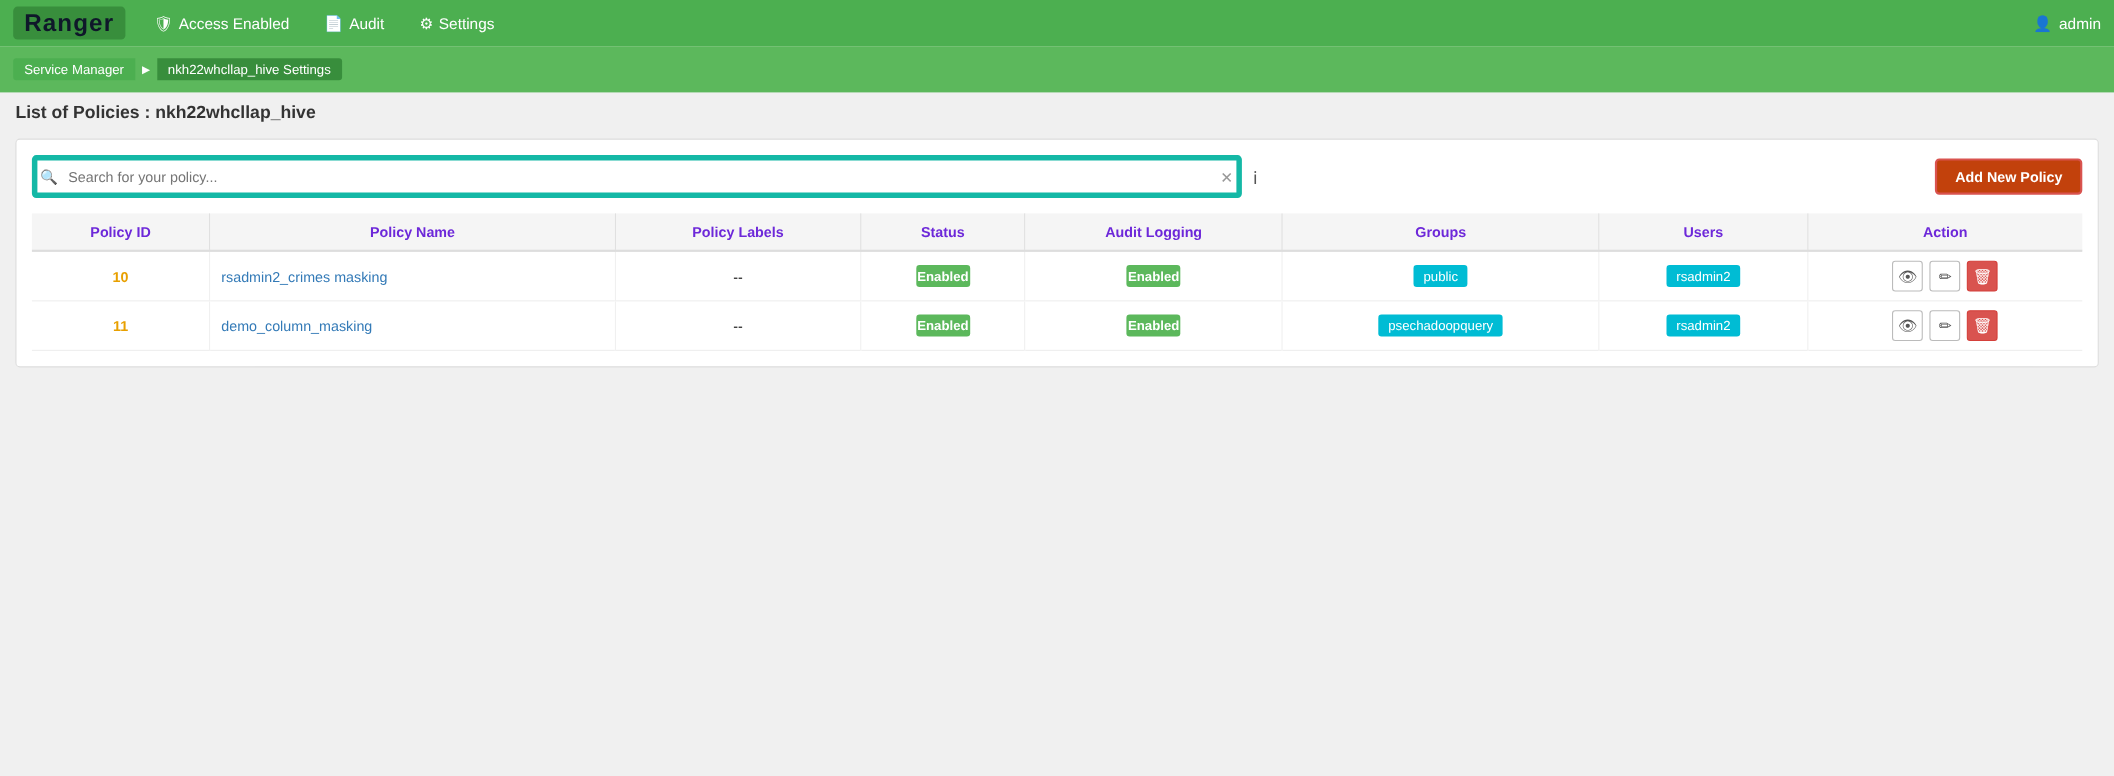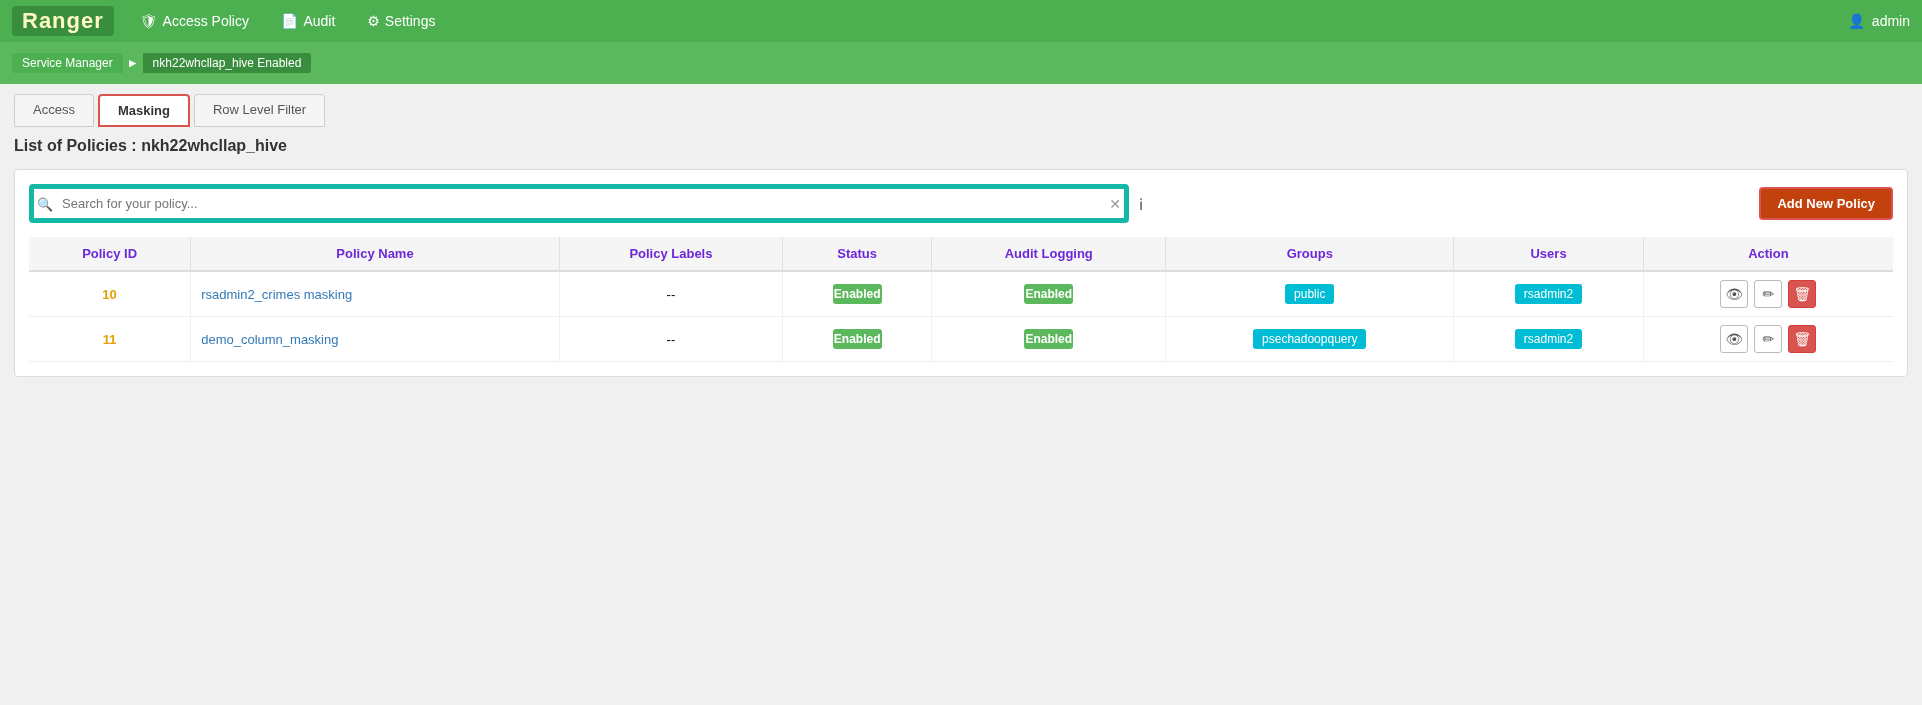--- a/index.html
+++ b/index.html
@@ -11,21 +11,21 @@
       height: 42px;
       display: flex;
       align-items: center;
       padding: 0 12px;
       justify-content: space-between;
     }
     .top-nav-left { display: flex; align-items: center; gap: 20px; }
     .ranger-logo {
       font-size: 22px;
       font-weight: bold;
-      color: #fef9c3;
+      color: #0f172a;
       background: #388e3c;
       padding: 2px 10px;
       border-radius: 4px;
       letter-spacing: 1px;
     }
     .nav-item {
       color: #fff;
       font-size: 14px;
       display: flex;
       align-items: center;
@@ -226,56 +226,45 @@
     .action-btn.delete { color: #fff; background: #d9534f; border-color: #d43f3a; }
   </style>
 </head>
 <body>
 
 <div class="top-nav">
   <div class="top-nav-left">
     <span class="ranger-logo">Ranger</span>
     <div class="nav-item">
       <span class="nav-icon">🛡</span>
-      <span>Access Policy</span>
+      <span>Access Enabled</span>
     </div>
     <div class="nav-item">
       <span class="nav-icon">📄</span>
       <span>Audit</span>
     </div>
     <div class="nav-item">
       <span class="nav-icon">⚙</span>
       <span>Settings</span>
     </div>
   </div>
   <div class="top-nav-right">
     <span>👤</span>
     <span>admin</span>
   </div>
 </div>
 
 <div class="breadcrumb-bar">
   <span class="breadcrumb-item">Service Manager</span>
   <span class="breadcrumb-arrow">►</span>
-  <span class="breadcrumb-item active">nkh22whcllap_hive Enabled</span>
+  <span class="breadcrumb-item active">nkh22whcllap_hive Settings</span>
 </div>
 
 <div class="content">
 
-  <div class="tabs">
-    <div class="tab">
-      <span>Access</span>
-    </div>
-    <div class="tab active">
-      <span>Masking</span>
-    </div>
-    <div class="tab">
-      <span>Row Level Filter</span>
-    </div>
-  </div>
 
   <div class="page-heading">List of Policies : nkh22whcllap_hive</div>
 
   <div class="table-container">
 
     <div class="search-row">
       <div class="search-left">
         <div class="search-input-wrap">
           <span class="search-icon-left">🔍</span>
           <input type="text" value="" placeholder="Search for your policy..." style="">

